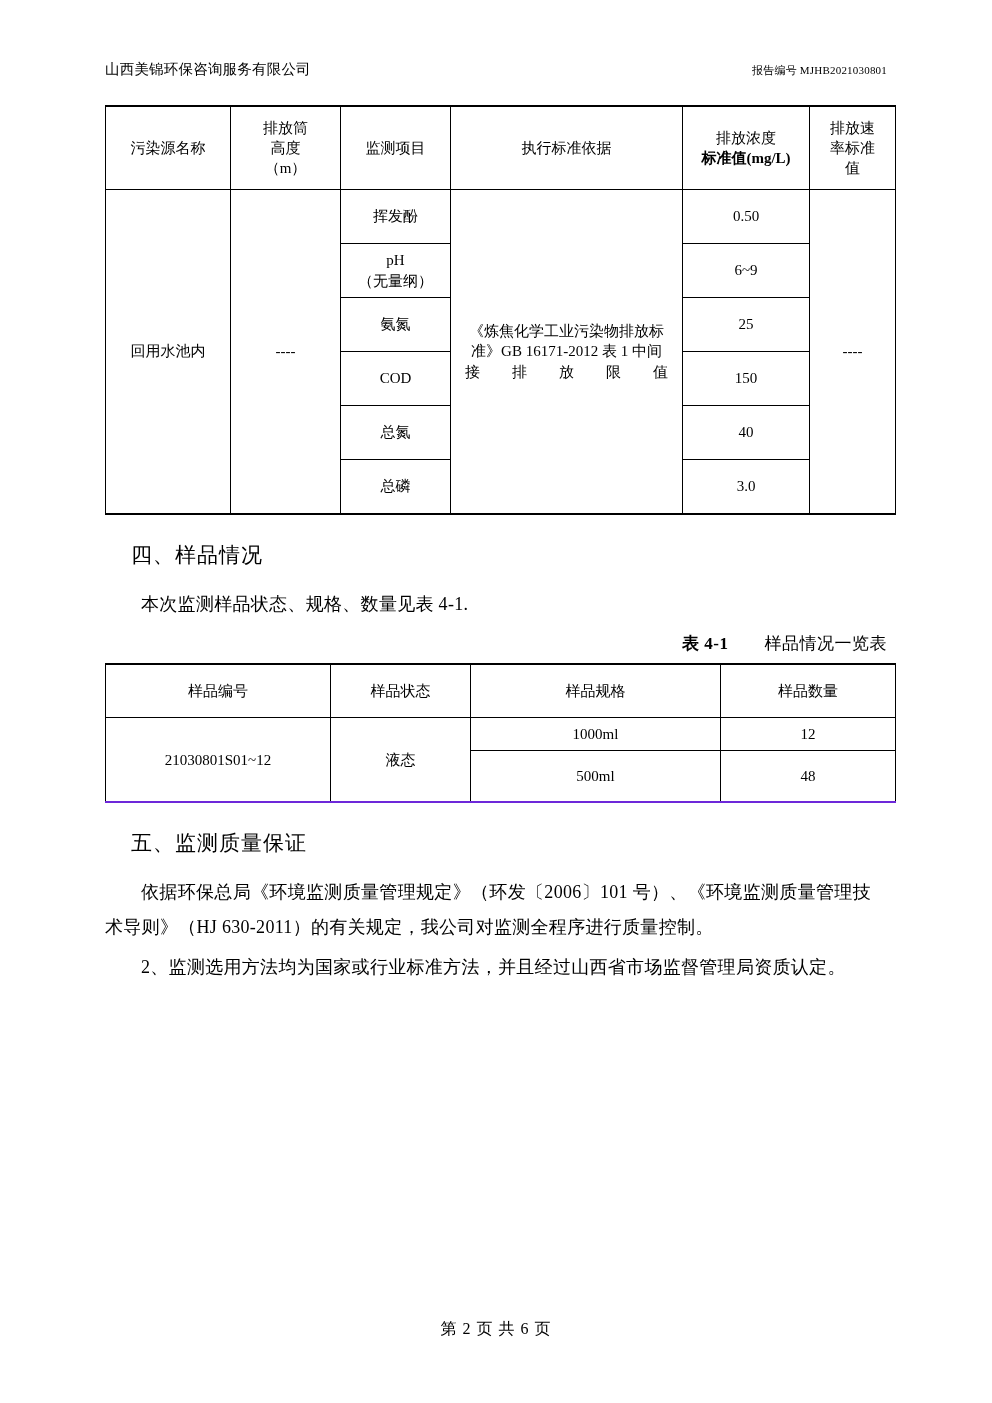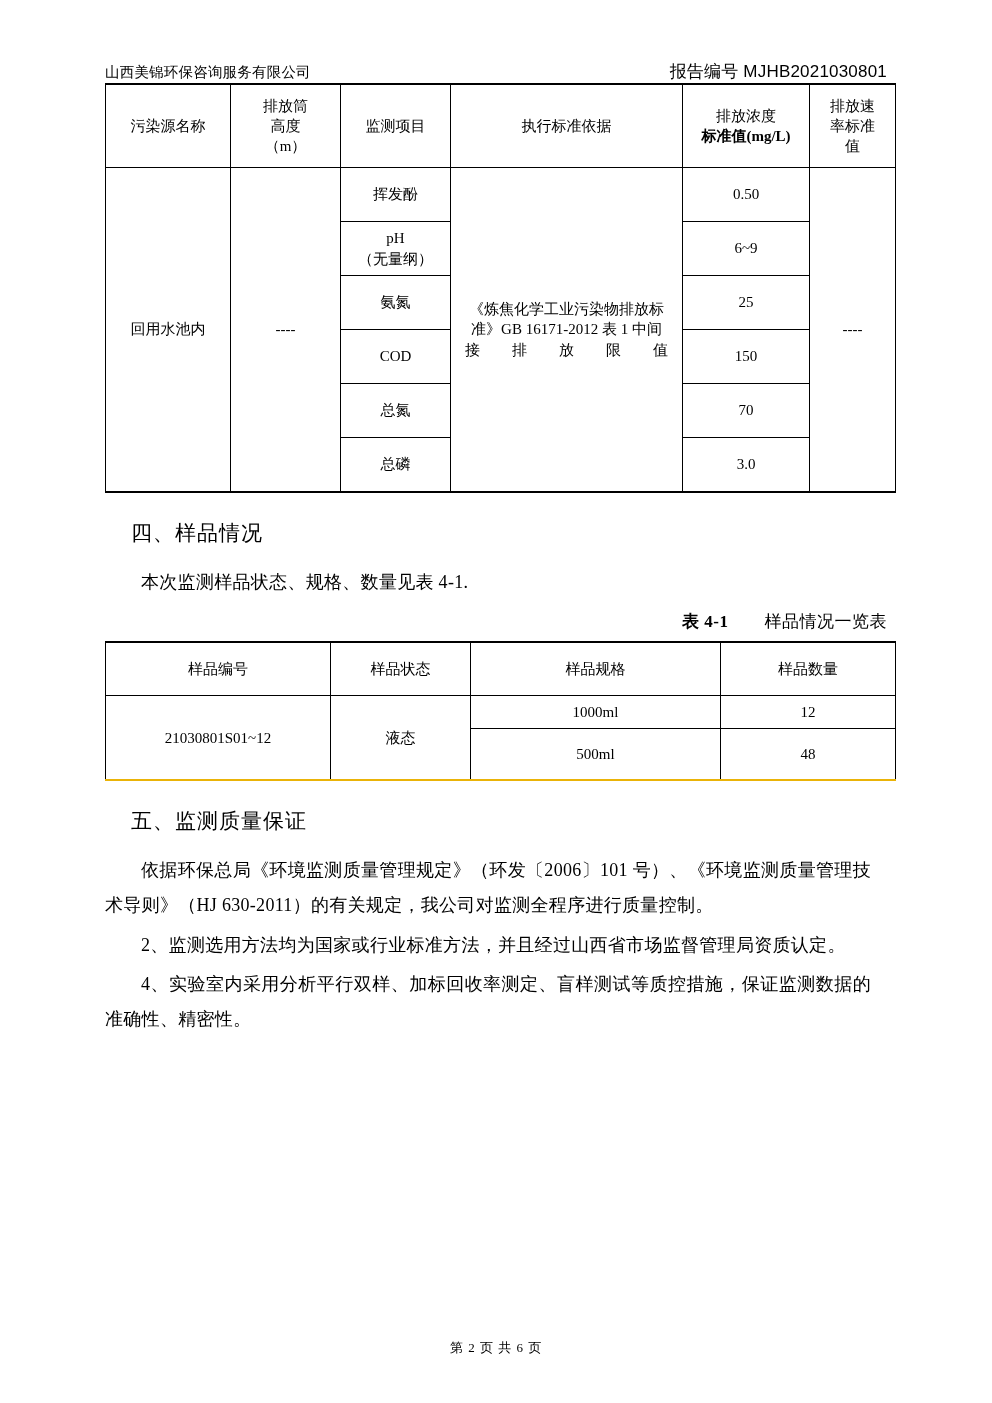--- a/index.html
+++ b/index.html
@@ -21,28 +21,29 @@
     padding: 60px 105px 0 105px;
     position: relative;
   }
   
   .doc-header {
     display: flex;
     justify-content: space-between;
     align-items: baseline;
     font-size: 14.5px;
     letter-spacing: 0.2px;
+    margin-bottom: 26px;
     text-align: right;
   }
   .doc-header .left {
     font-family: "Liberation Serif", "DejaVu Serif", serif;
   }
   .doc-header .right {
-    font-family: Liberation Sans, sans-serif;
-    font-size: 17px;
+    font-family: Liberation Serif, serif;
+    font-size: 11px;
   }
 
   
   table {
     border-collapse: collapse;
     width: 100%;
     table-layout: fixed;
   }
   table.tbl1 td, table.tbl1 th,
   table.tbl2 td, table.tbl2 th {
@@ -52,21 +53,21 @@
     font-size: 15px;
     padding: 6px 4px;
     line-height: 1.35;
   }
   table.tbl1 {
     border-top: 2px solid #000;
     border-bottom: 2px solid #000;
   }
   table.tbl2 {
     border-top: 2px solid #000;
-    border-bottom: 2px solid #eab308;
+    border-bottom: 2px solid #6d28d9;
   }
   .hdr-row td {
     font-weight: normal;
     height: 70px;
   }
   .std-cell {
     font-size: 15px;
     line-height: 1.7;
     text-align: justify;
     text-align-last: justify;
@@ -101,23 +102,23 @@
   }
   .tbl-caption b {
     font-weight: bold;
   }
   .cap-gap { display: inline-block; width: 36px; }
 
   .footer {
     position: absolute;
     left: 0;
     right: 0;
-    bottom: 46px;
+    bottom: 63px;
     text-align: center;
-    font-size: 13px;
+    font-size: 16px;
     letter-spacing: 1px;
   }
 </style>
 </head>
 <body>
 
 <div class="page">
 
   <div class="doc-header">
     <div class="left">山西美锦环保咨询服务有限公司</div>
@@ -172,21 +173,21 @@
       <tr class="row-h">
         <td>氨氮</td>
         <td class="num-cell">25</td>
       </tr>
       <tr class="row-h">
         <td>COD</td>
         <td class="num-cell">150</td>
       </tr>
       <tr class="row-h">
         <td>总氮</td>
-        <td class="num-cell">70</td>
+        <td class="num-cell">40</td>
       </tr>
       <tr class="row-h">
         <td>总磷</td>
         <td class="num-cell">3.0</td>
       </tr>
     </tbody>
   </table>
 
   <h2 class="section">四、样品情况</h2>
 
@@ -220,17 +221,16 @@
         <td style="height:38px" class="num-cell">500ml</td>
         <td class="num-cell">48</td>
       </tr>
     </tbody>
   </table>
 
   <h2 class="section">五、监测质量保证</h2>
 
   <p class="body">依据环保总局《环境监测质量管理规定》（环发〔2006〕101 号）、《环境监测质量管理技术导则》（HJ 630-2011）的有关规定，我公司对监测全程序进行质量控制。</p>
   <p class="body">2、监测选用方法均为国家或行业标准方法，并且经过山西省市场监督管理局资质认定。</p>
-  <p class="body">4、实验室内采用分析平行双样、加标回收率测定、盲样测试等质控措施，保证监测数据的准确性、精密性。</p>
 
   <div class="footer">第 2 页 共 6 页</div>
 
 </div>
 
 </body></html>

